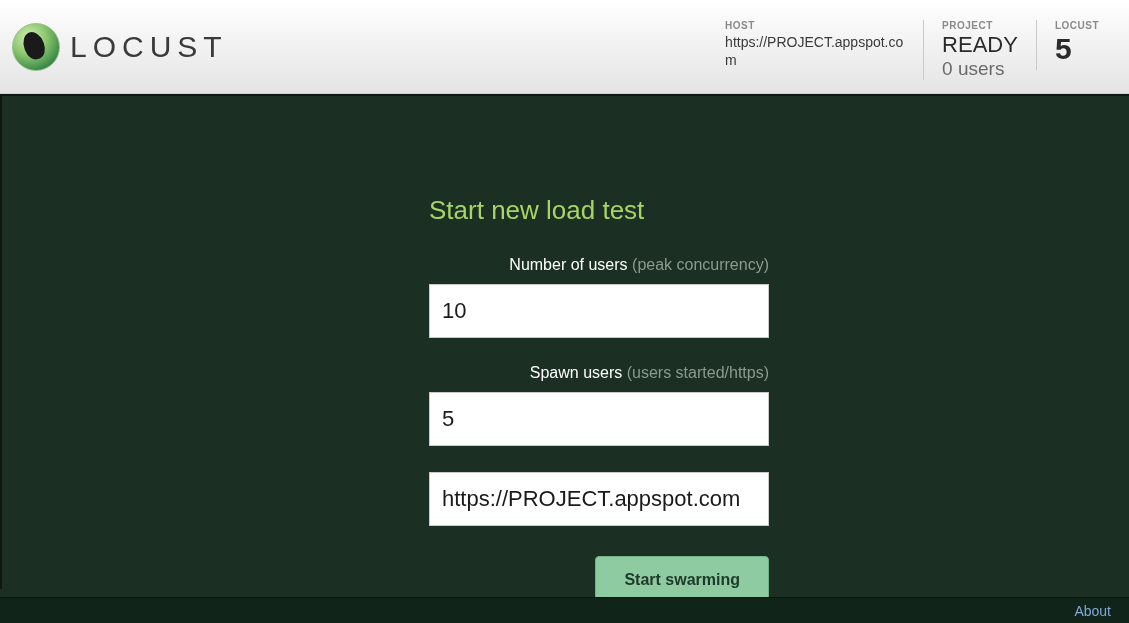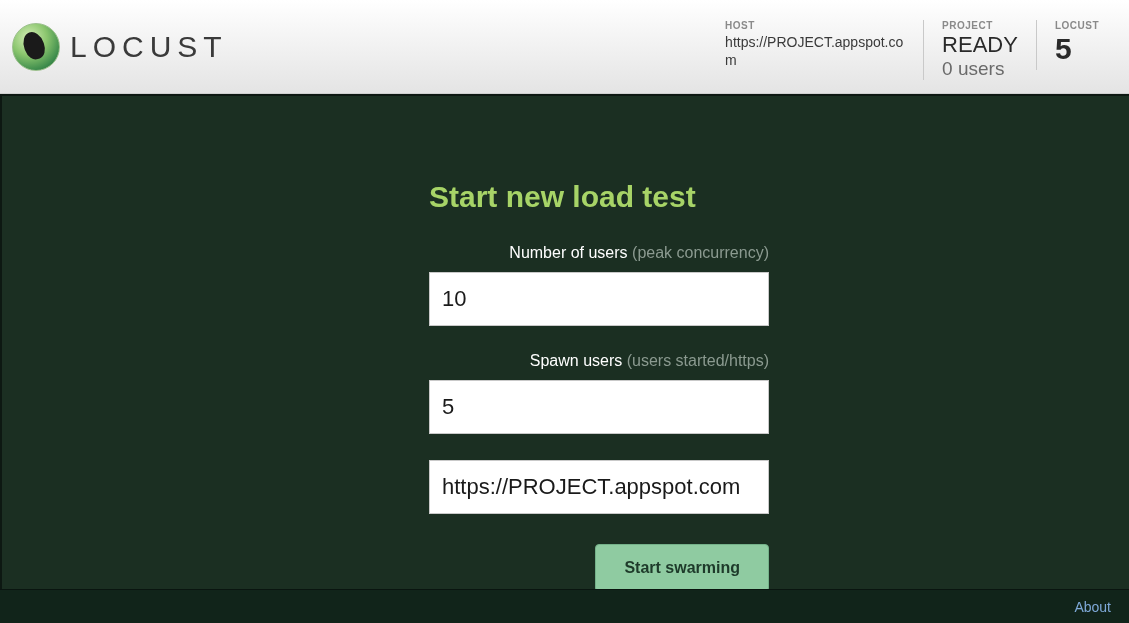--- a/index.html
+++ b/index.html
@@ -92,23 +92,24 @@
     height: calc(100% - 94px - 34px);
     border-left: 2px solid #0d1812;
     border-top: 2px solid #0d1812;
   }
   .form-wrap {
     width: 340px;
     margin-left: 427px;
   }
   .form-title {
     color: #a7d467;
-    font-size: 30px;
-    font-weight: 700;
+    font-size: 26px;
+    font-weight: 400;
     margin-bottom: 30px;
+    margin-top: 15px;
   }
   .field-label {
     font-size: 16px;
     color: #fff;
     margin-bottom: 10px;
     text-align: right;
   }
   .field-label .hint { color: #8b9a90; }
   .text-input {
     width: 340px;
@@ -134,21 +135,21 @@
     font-weight: 700;
     padding: 14px 28px;
     border-radius: 4px;
     cursor: pointer;
   }
 
   
   .footer {
     position: absolute;
     bottom: 0; left: 0; right: 0;
-    height: 34px;
+    height: 26px;
     background: #11241a;
     border-top: 1px solid #0a1510;
     display: flex;
     justify-content: flex-end;
     align-items: center;
     padding-right: 18px;
   }
   .footer a {
     color: #7fa9d8;
     font-size: 14px;

